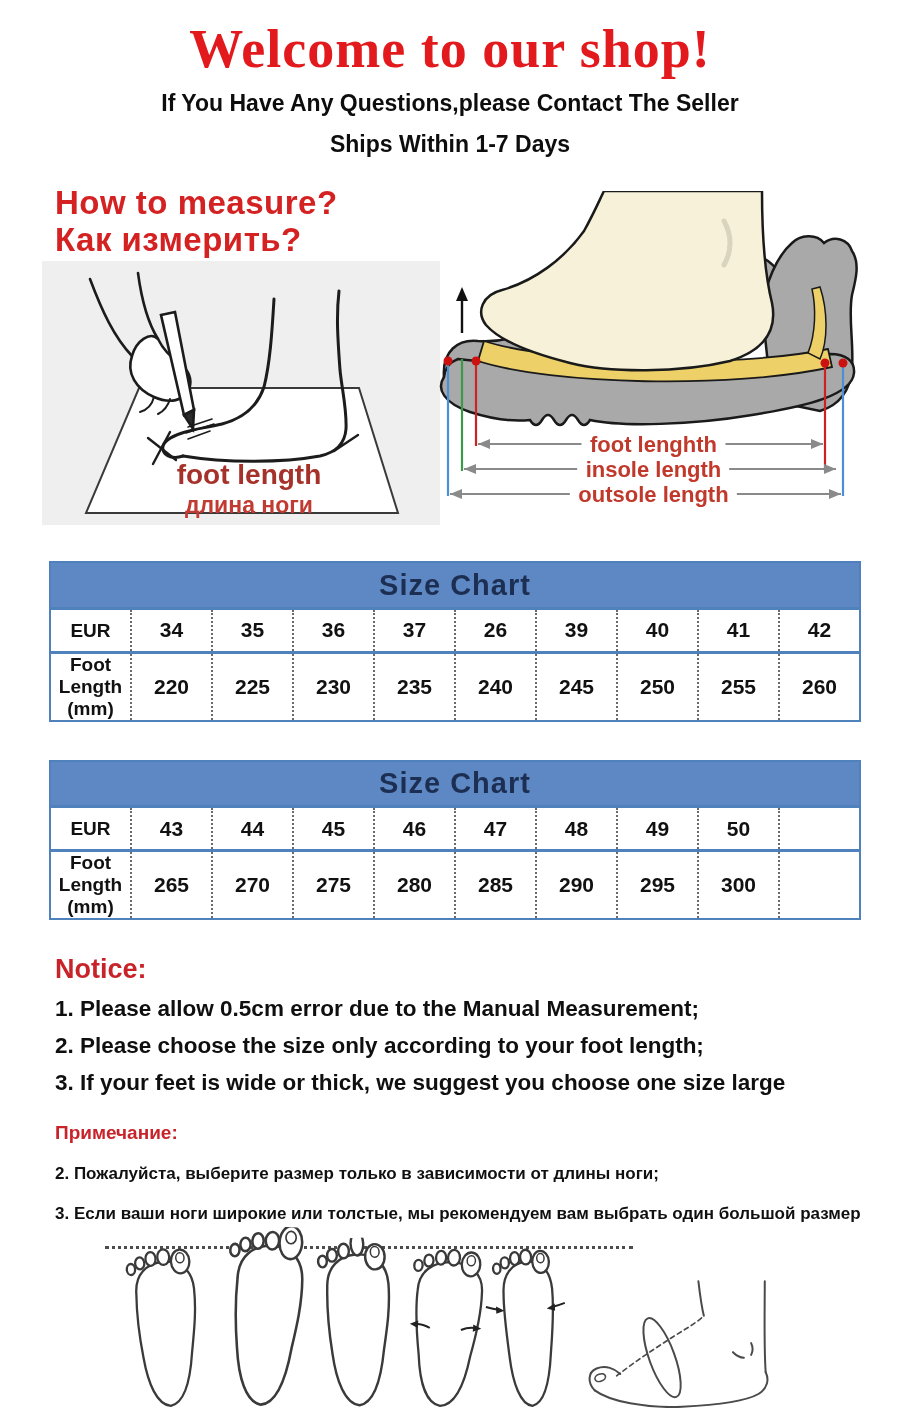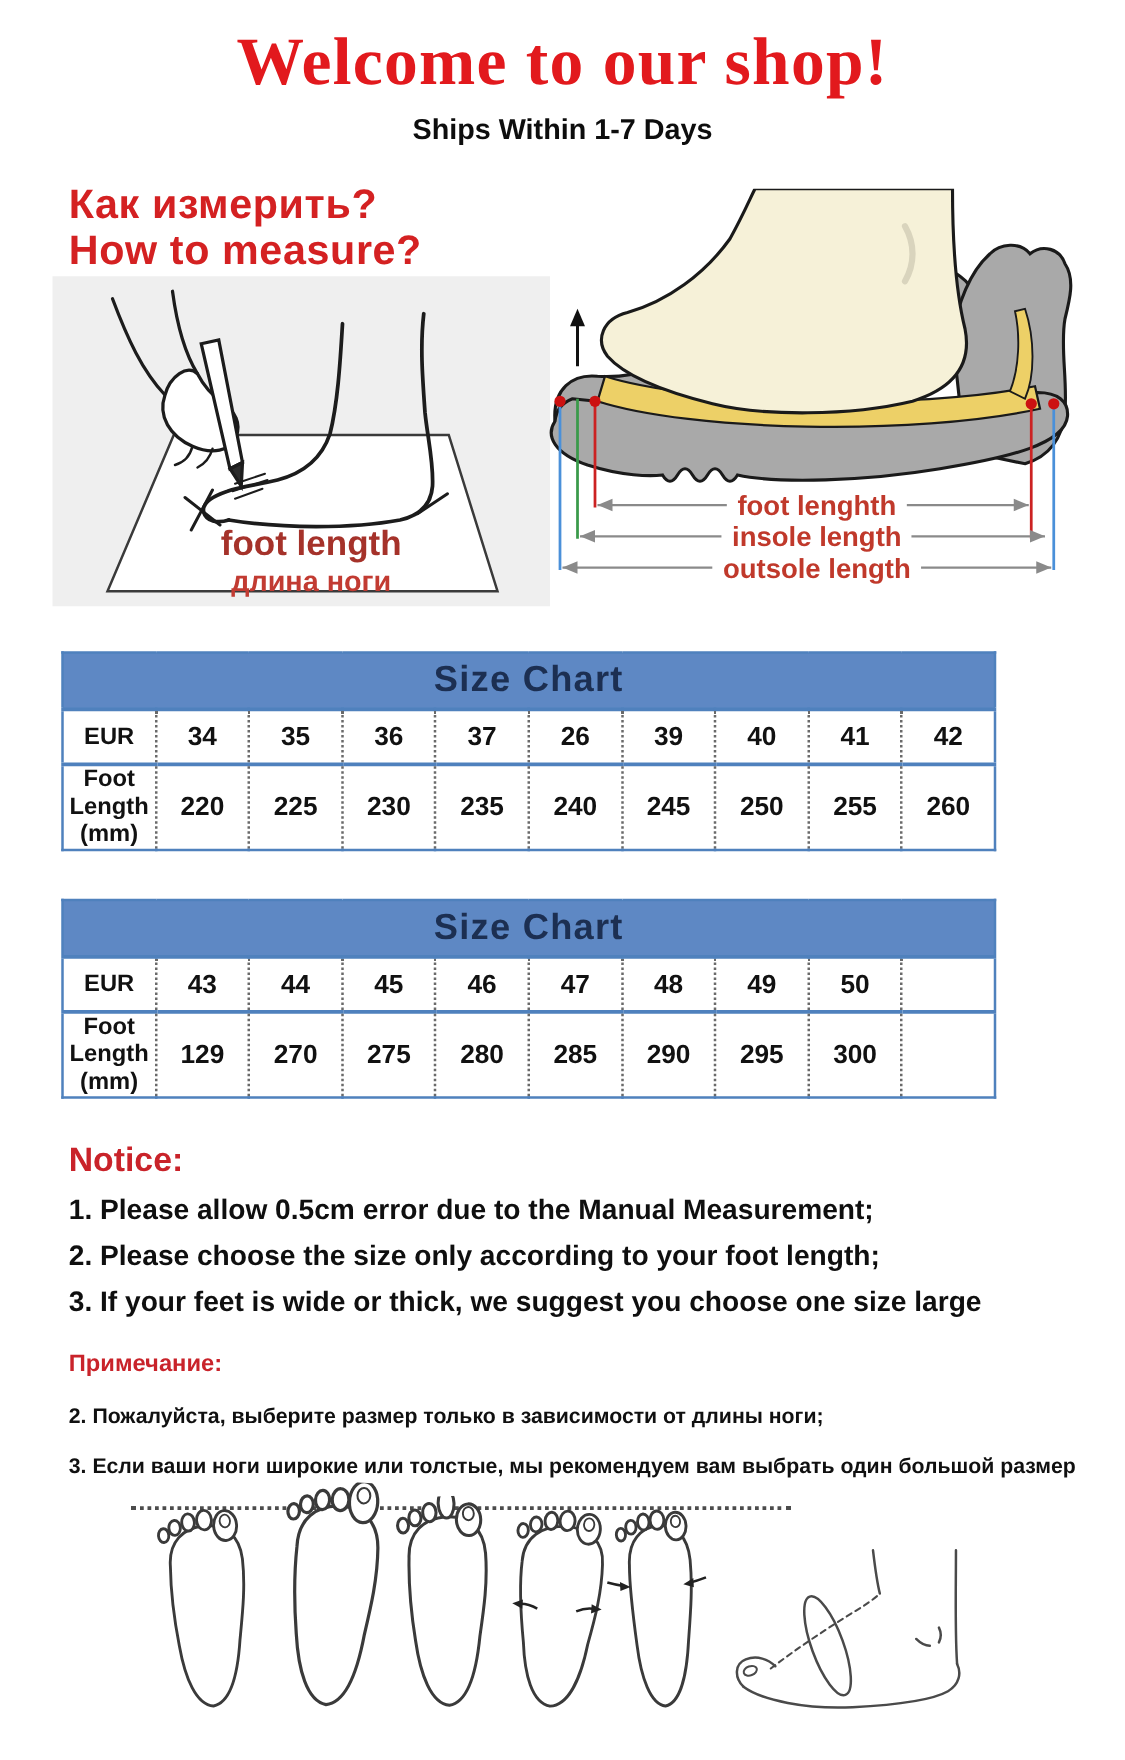--- a/index.html
+++ b/index.html
@@ -42,21 +42,21 @@
     position:absolute; left:49%; transform:translateX(-50%);
     font-size:22px; font-weight:bold; color:#c0392b; background:#ffffff;
     padding:0 8px; white-space:nowrap; line-height:1.1;
   }
   .shoe-label.l1 { top:242px; }
   .shoe-label.l2 { top:267px;text-align:right; }
   .shoe-label.l3 { top:292px; }
 
   
   table.size-table {
-    width:748px; margin-left:49px; border-collapse:collapse; table-layout:fixed;
+    width:812px; margin-left:49px; border-collapse:collapse; table-layout:fixed;
     border:2px solid #4f81bd;
   }
   table.size-table.first { margin-top:28px; }
   table.size-table.second { margin-top:38px; }
   table.size-table th {
     background:#5e88c4; color:#1c2f52; font-size:29px; font-weight:bold;
     height:46px; letter-spacing:1px; border-bottom:3px solid #4f81bd;
   }
   table.size-table td {
     text-align:center; vertical-align:middle; background:#fff;
@@ -80,27 +80,28 @@
   .toe-line { position:absolute; left:105px; top:12px; width:528px; border-top:3px dotted #4c4c4c; }
   .foot-fig { position:absolute; }
   .flabel, .fnote { position:absolute; text-align:center; font-weight:bold; }
   .fnote  { top:224px; font-size:21px; color:#d43c3c; }
 </style>
 </head>
 <body>
 
 <header class="page-header">
   <div class="shop-title">Welcome to our shop!</div>
+  <div class="shop-sub">If You Have Any Questions,please Contact The Seller</div>
   <div class="shop-sub">Ships Within 1-7 Days</div>
 </header>
 
 <section class="measure-section">
   <div class="measure-headings">
+    <h2>How to measure?</h2>
     <h2>Как измерить?</h2>
-    <h2>How to measure?</h2>
   </div>
 
   <div class="trace-illo">
     <svg width="398" height="264" viewBox="0 0 398 264">
 
       <polygon points="97,127 317,127 356,252 44,252" fill="#ffffff" stroke="#3a3a3a" stroke-width="2"></polygon>
       <g fill="none" stroke="#1c1c1c" stroke-width="3" stroke-linecap="round">
 
         <path d="M232,38 C230,72 228,102 222,126 C215,147 199,158 180,163 C164,167 150,168 140,172 C128,176 119,181 121,189 C123,196 132,198 141,195"></path>
         <path d="M141,195 C183,202 240,202 278,195 C296,191 303,181 304,168 C305,149 300,129 298,109 C296,81 294,56 297,30"></path>
@@ -237,21 +238,21 @@
       <td>48</td>
       <td>49</td>
       <td>50</td>
       <td></td>
     </tr>
     <tr class="len-row">
       <td class="rh">
         <div>Foot Length</div>
         <div>(mm)</div>
       </td>
-      <td>129</td>
+      <td>265</td>
       <td>270</td>
       <td>275</td>
       <td>280</td>
       <td>285</td>
       <td>290</td>
       <td>295</td>
       <td>300</td>
       <td></td>
     </tr>
   </tbody>

